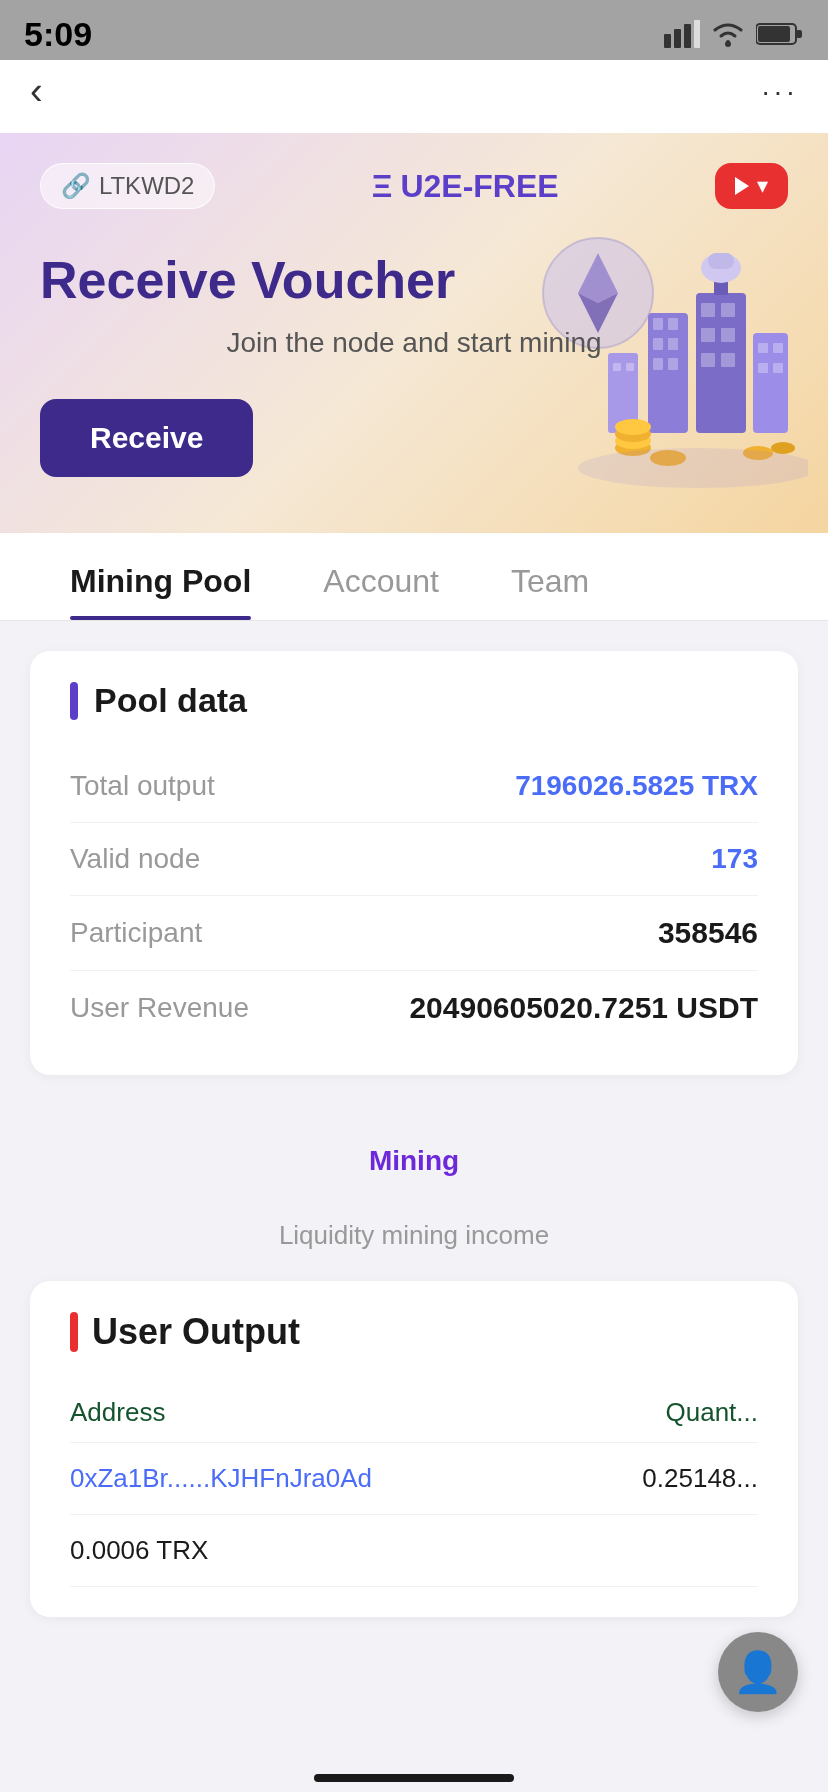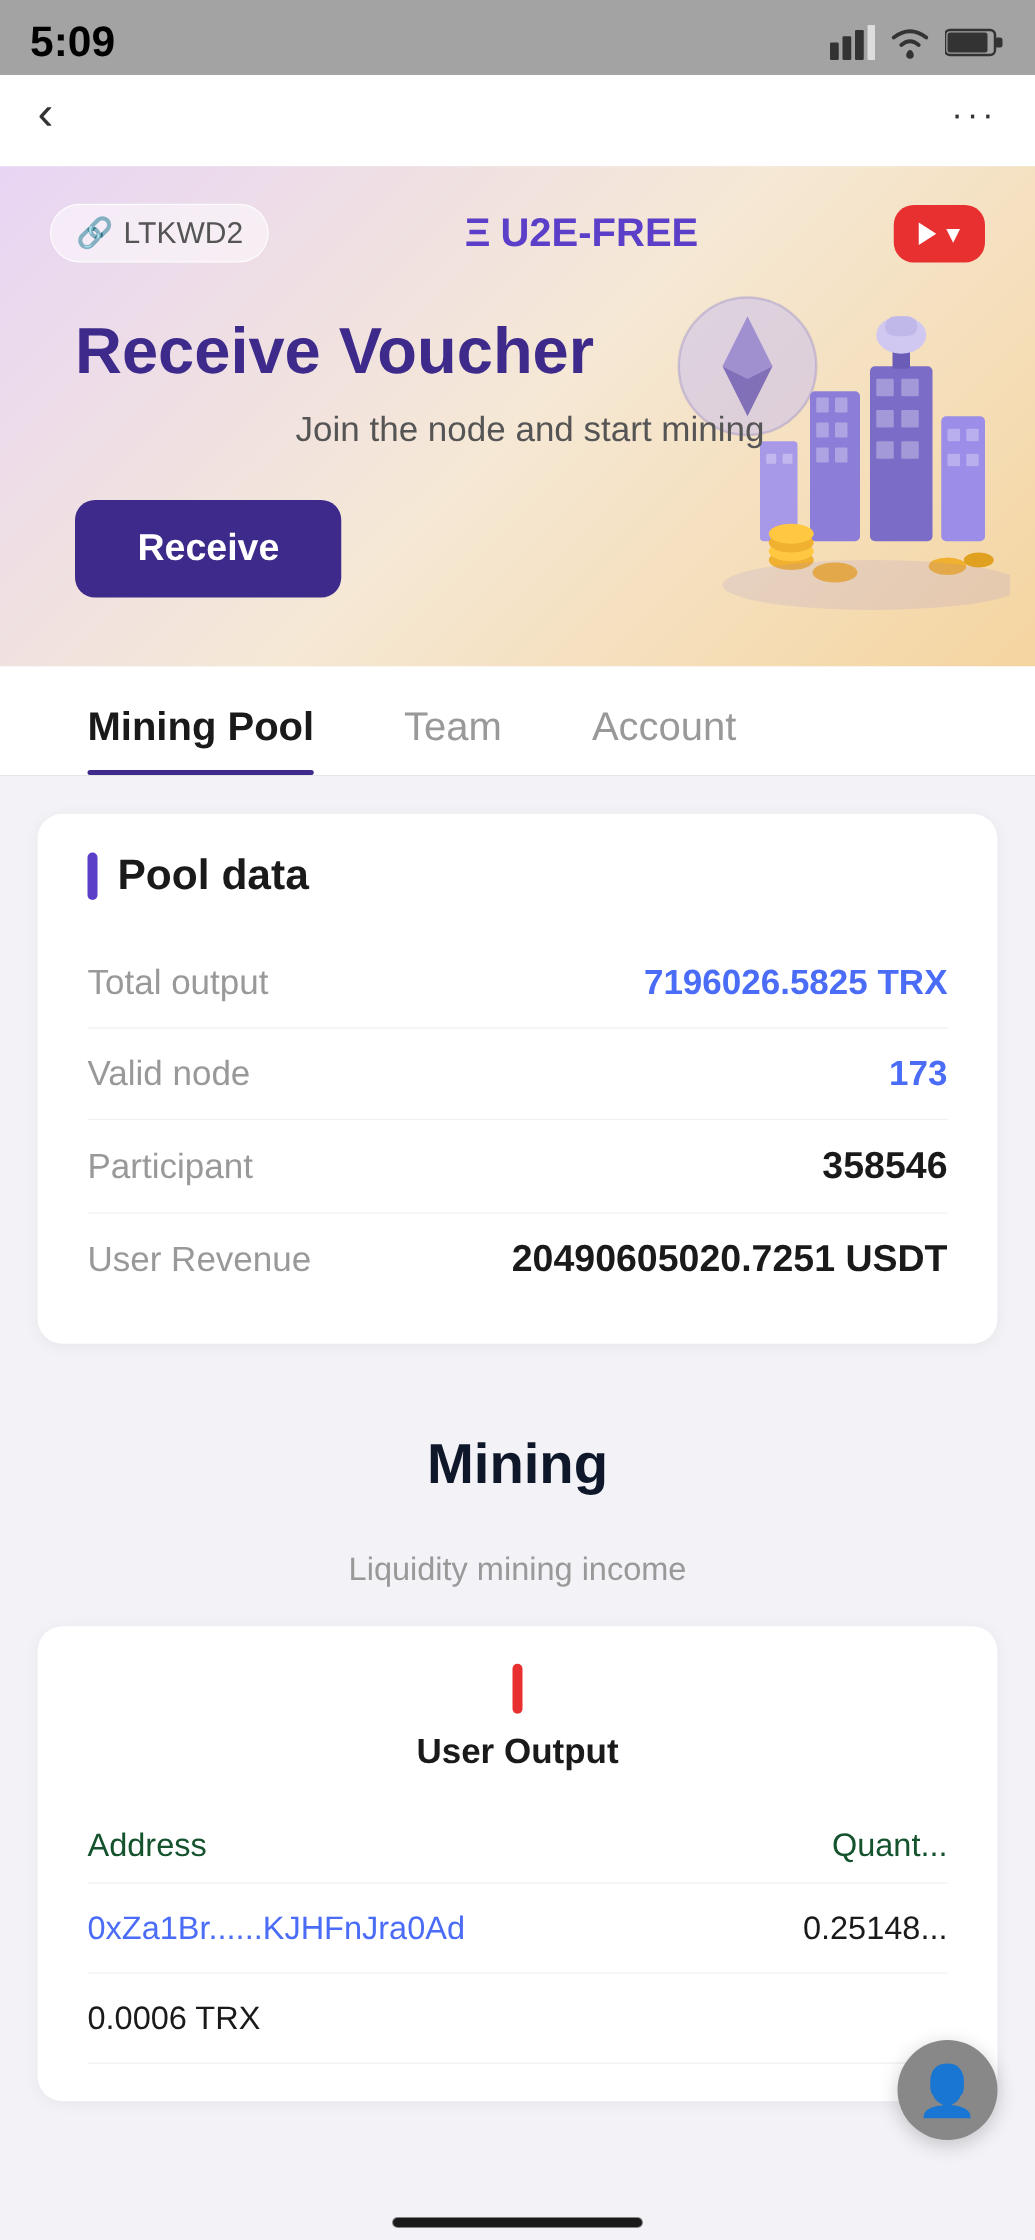--- a/index.html
+++ b/index.html
@@ -99,21 +99,20 @@
     .tron-triangle {
       width: 0;
       height: 0;
       border-left: 14px solid #fff;
       border-top: 9px solid transparent;
       border-bottom: 9px solid transparent;
     }
     .banner-content {
       position: relative;
       z-index: 2;
-      margin-left: 20px;
     }
     .banner-title {
       font-size: 52px;
       font-weight: 800;
       color: #3d2a8a;
       margin-bottom: 16px;
       line-height: 1.2;
     }
     .banner-subtitle {
       font-size: 28px;
@@ -230,48 +229,47 @@
     .data-value.bold-large {
       font-size: 30px;
     }
 
     
     .mining-header {
       text-align: center;
       padding: 40px 0 30px;
     }
     .mining-title {
-      font-size: 45px;
+      font-size: 28px;
       font-weight: 800;
-      color: #0f172a;
+      color: #6d28d9;
       margin-bottom: 8px;
     }
     .mining-subtitle {
       font-size: 26px;
       color: #999;
       margin-top: 43px;
     }
 
     
     .user-output-card {
       background: #fff;
       border-radius: 20px;
       padding: 30px 40px;
       box-shadow: 0 2px 12px rgba(0,0,0,0.05);
       margin: 0 30px;
     }
     .user-output-title {
-      font-size: 28px;
+      font-size: 36px;
       font-weight: 700;
       color: #1a1a1a;
       margin-bottom: 30px;
       display: flex;
       align-items: center;
       gap: 14px;
-      flex-direction: column;
     }
     .user-output-title-bar {
       width: 8px;
       height: 40px;
       background: #e83030;
       border-radius: 4px;
     }
     .table-header {
       display: flex;
       justify-content: space-between;
@@ -432,24 +430,24 @@
     </svg>
   </div>
 </div>
 
 <div class="tabs-container">
   <div class="tabs">
     <div class="tab active">
       <span>Mining Pool</span>
     </div>
     <div class="tab">
+      <span>Account</span>
+    </div>
+    <div class="tab">
       <span>Team</span>
-    </div>
-    <div class="tab">
-      <span>Account</span>
     </div>
   </div>
 </div>
 
 <div class="section">
   <div class="card">
     <div class="card-title">
       <span class="card-title-bar"></span>
       <span>Pool data</span>
     </div>

